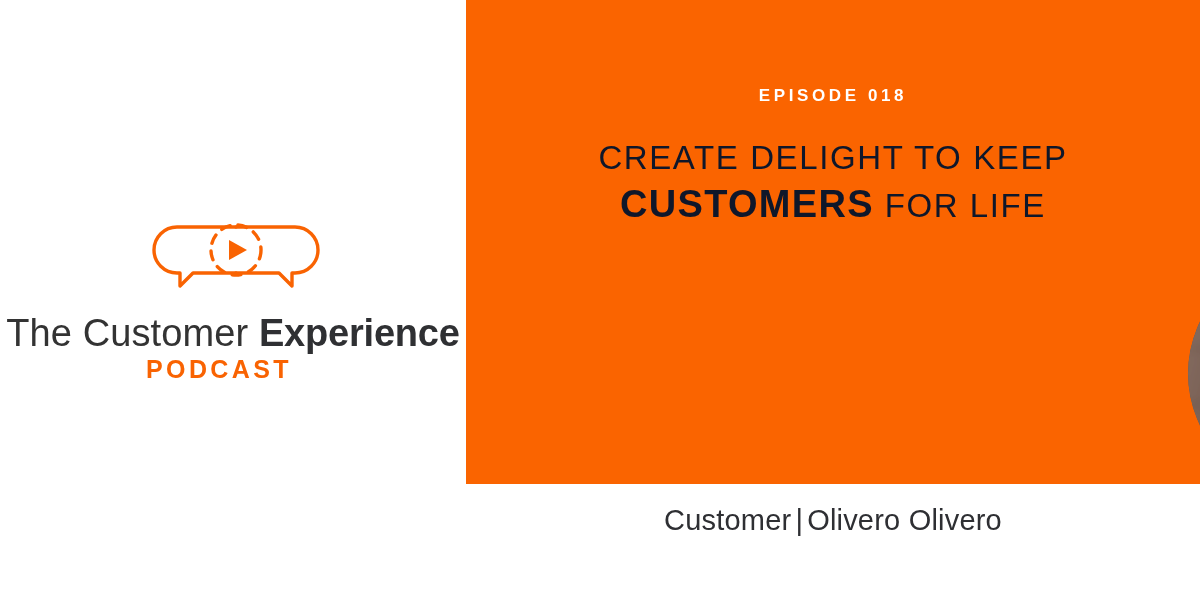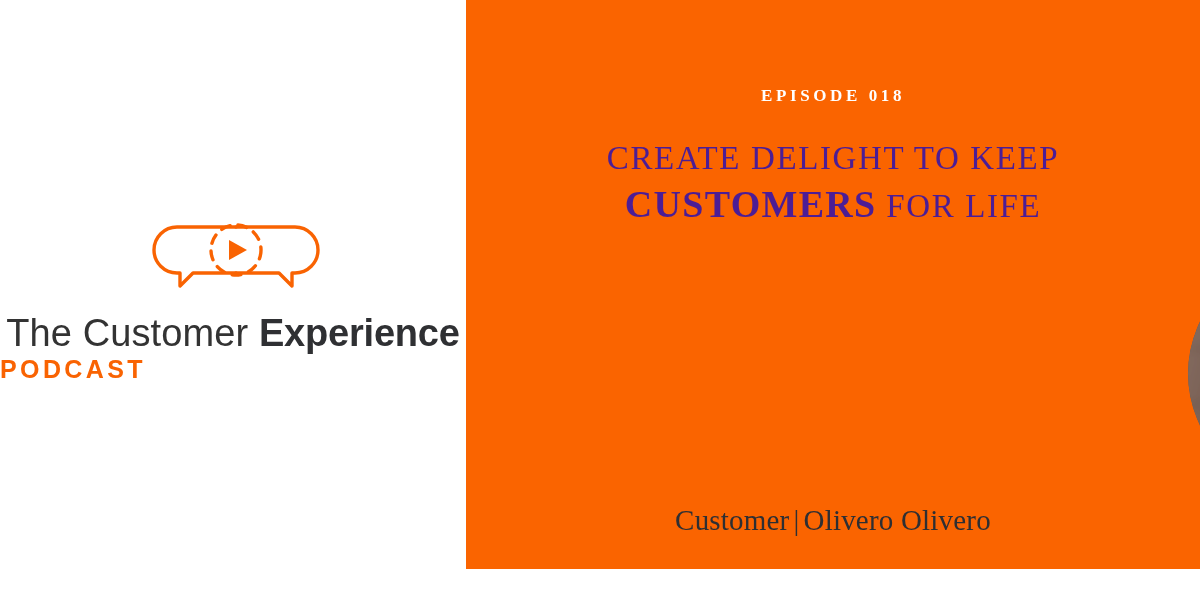--- a/index.html
+++ b/index.html
@@ -56,57 +56,56 @@
 
   .wm-bold {
     font-size:38px;
     font-weight:700;
     color:#2f3033;
     letter-spacing:-0.2px;
   }
 
   .wordmark-sub {
     width:100%;
-    text-align:left;
+    text-align:center;
     padding-right:28px;
     margin-top:5px;
     line-height:1;
   }
 
   .wm-podcast {
     font-size:25px;
     font-weight:700;
     color:#f96302;
     letter-spacing:3.4px;
   }
 
   
   .right-panel {
     position:relative;
     flex:1 1 auto;
-    height:569px;
+    height:484px;
     background:#fa6400;
-    font-family:Liberation Serif, serif;
   }
 
   .episode-label {
     position:absolute;
     top:86px; left:0; right:0;
     text-align:center;
     font-size:17px;
     font-weight:700;
     color:#ffffff;
     letter-spacing:3.6px;
   }
 
   .episode-title {
     position:absolute;
     top:138px; left:0; right:0;
     text-align:center;
-    color:#4c1d95;
+    color:#0f172a;
     line-height:40px;
   }
 
   .title-line { display:block; white-space:nowrap; }
 
   .t-light {
     font-size:33px;
     font-weight:300;
     letter-spacing:1.6px;
   }

